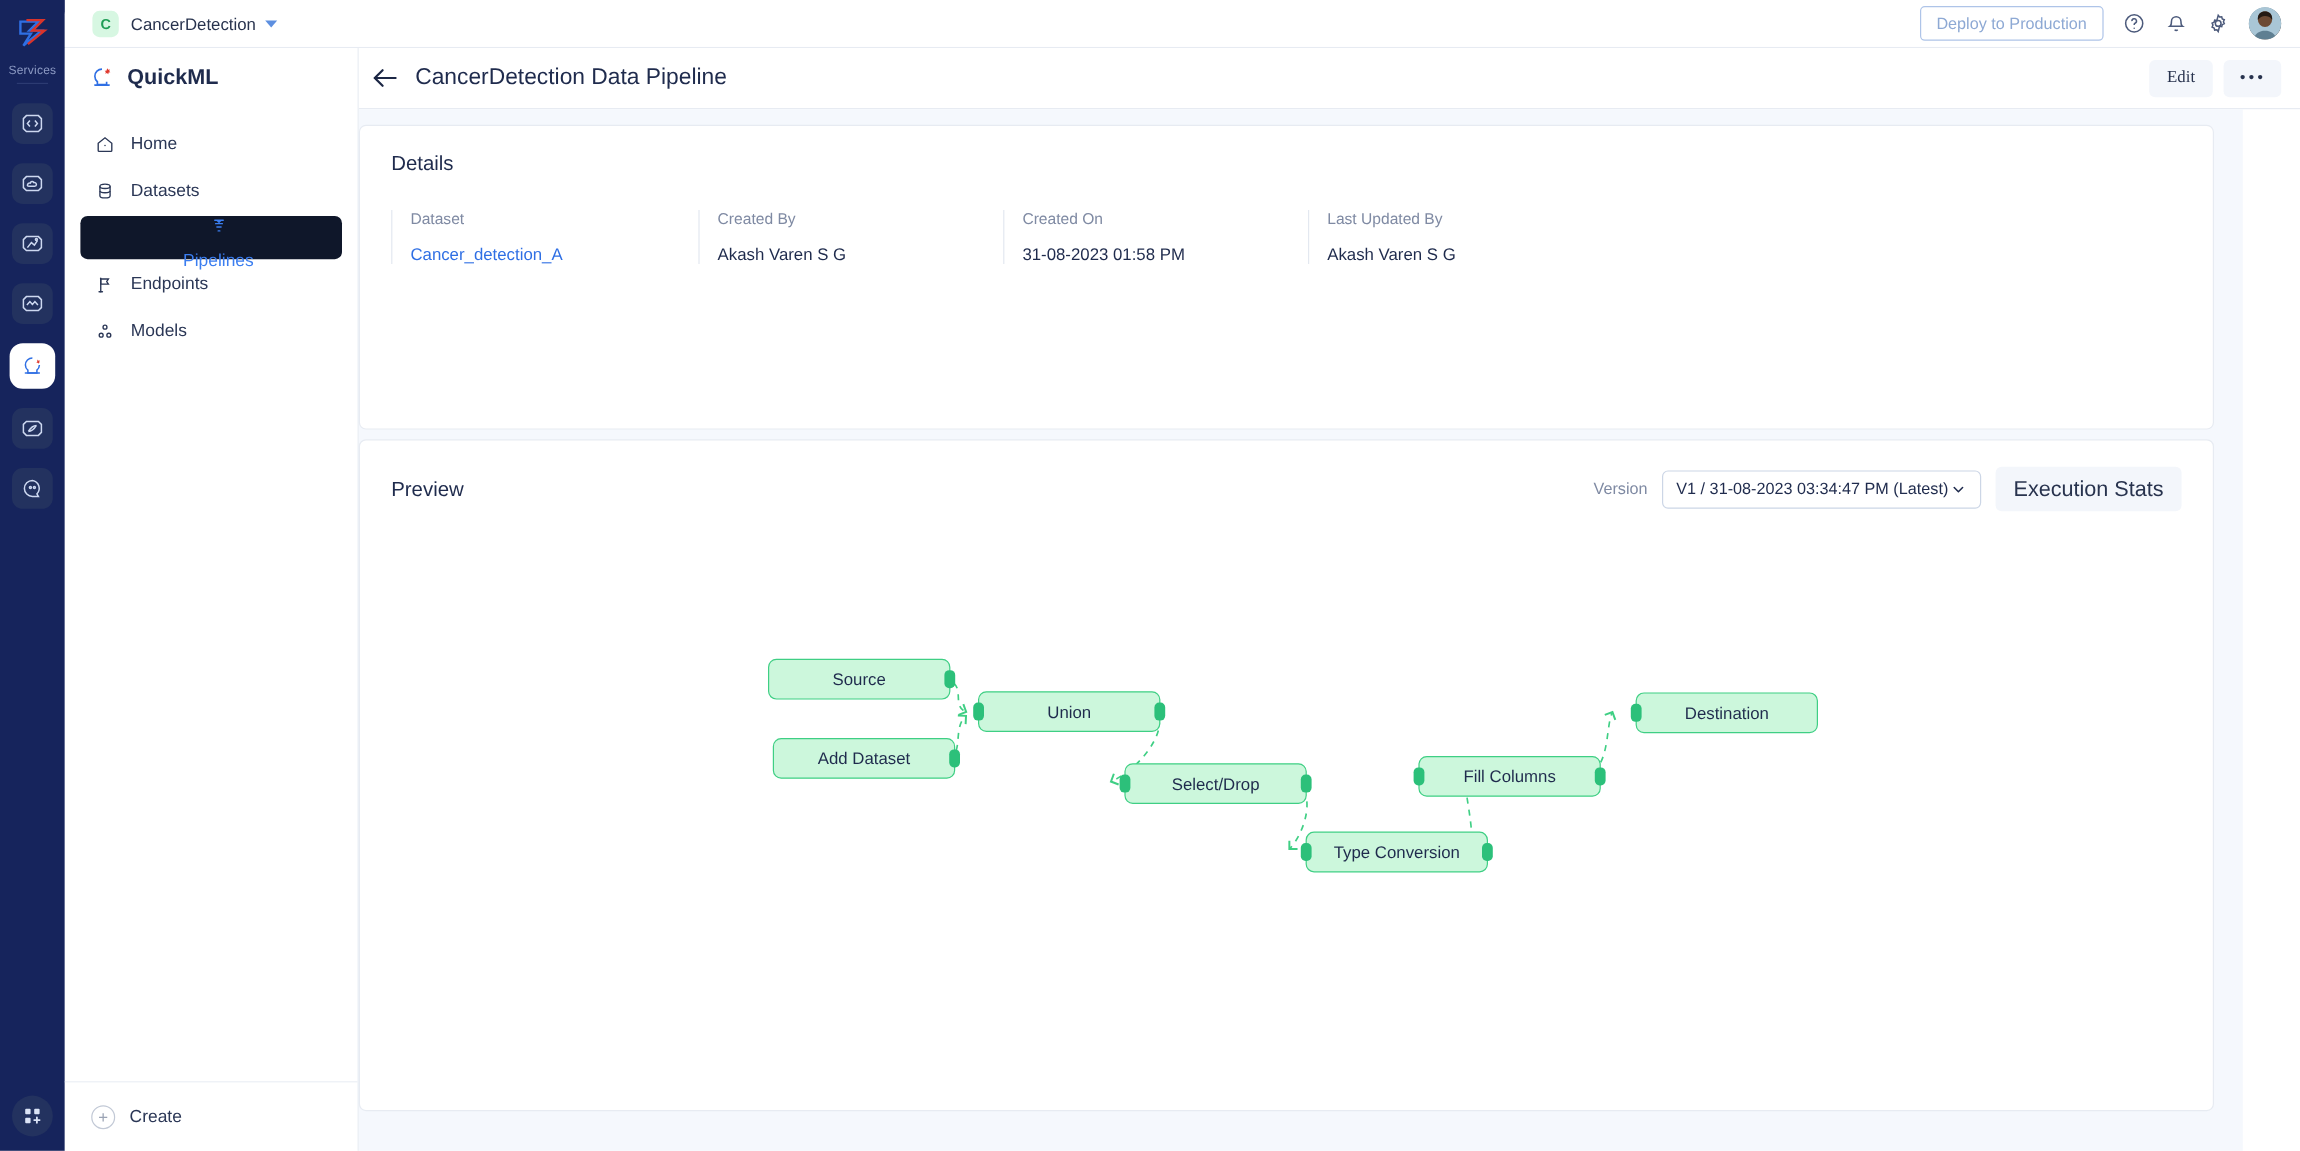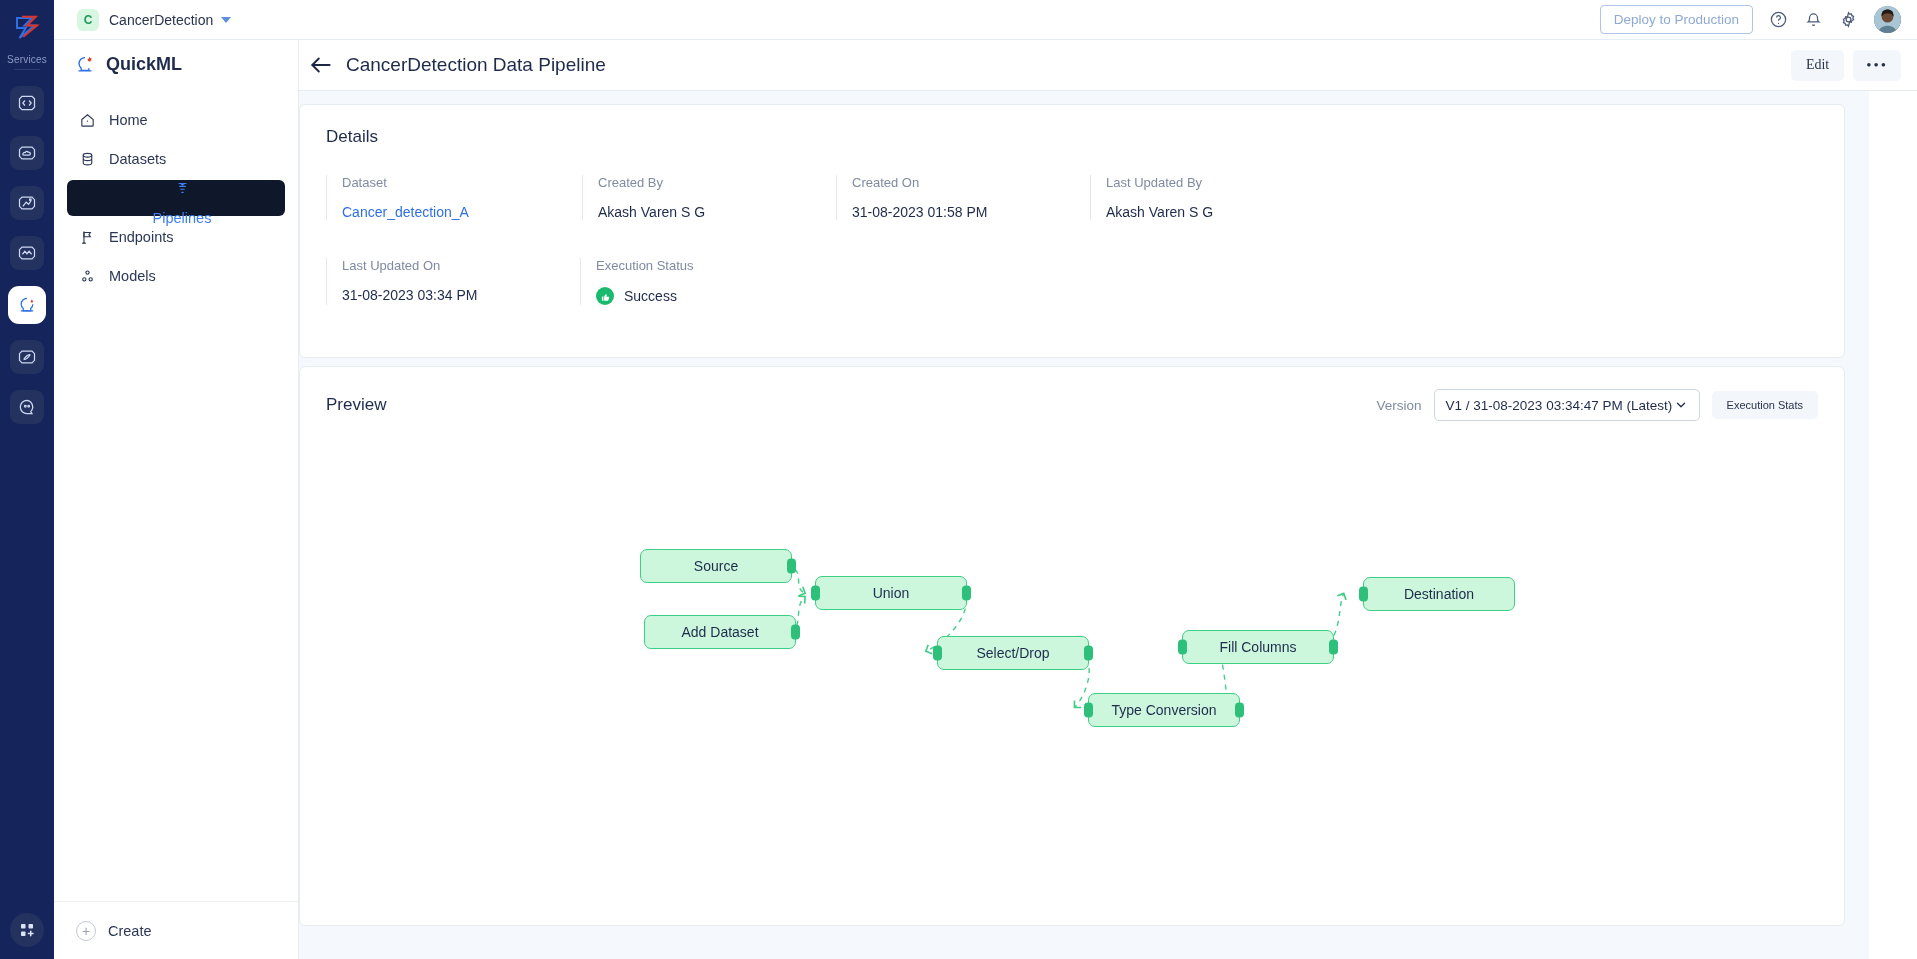--- a/index.html
+++ b/index.html
@@ -161,21 +161,21 @@
   #version-label { font-size: 13.5px; color: #7f8aa3; }
   #version-select {
     border: 1px solid #ccd6e6; border-radius: 5px;
     height: 32px; min-width: 266px;
     display: flex; align-items: center; padding: 0 11px;
     font-size: 13.5px; color: #1f2b4d; cursor: pointer; background:#fff;
   }
   #version-caret { margin-left: auto; }
   #exec-stats-btn {
     background: #f3f6fb; border: none; border-radius: 5px;
-    font-size: 11px; color: #28334e; padding: 8px 15px; cursor: pointer;
+    font-size: 18px; color: #28334e; padding: 8px 15px; cursor: pointer;
     font-family: "Liberation Sans", sans-serif; white-space: nowrap;
   }
 
   
   #canvas { position: absolute; left: 0; top: 70px; width: 100%; height: 488px; }
   .node {
     position: absolute; height: 34px;
     background: #ccf7dc; border: 1px solid #3fcf84;
     border-radius: 7px;
     display: flex; align-items: center; justify-content: center;
@@ -377,38 +377,20 @@
       <div class="detail-col" style="width:254px">
         <div class="detail-label">Created On</div>
         <div class="detail-value">31-08-2023 01:58 PM</div>
       </div>
       <div class="detail-col" style="width:254px">
         <div class="detail-label">Last Updated By</div>
         <div class="detail-value">Akash Varen S G</div>
       </div>
     </div>
 
-    <div class="detail-grid" style="margin-top:38px">
-      <div class="detail-col" style="width:254px">
-        <div class="detail-label">Last Updated On</div>
-        <div class="detail-value">31-08-2023 03:34 PM</div>
-      </div>
-      <div class="detail-col" style="width:256px">
-        <div class="detail-label">Execution Status</div>
-        <div class="detail-value" id="status-value">
-          <span id="thumb-badge">
-            <svg viewBox="0 0 24 24" width="11" height="11" fill="#ffffff">
-              <path d="M9.5 21h7.2c.8 0 1.5-.5 1.7-1.3l1.5-5.2c.3-1-.5-2-1.5-2h-4.3l.6-3.1c.2-1-.4-2-1.4-2.2-.6-.1-1.2.2-1.5.7L9 12.3V21z"></path>
-              <rect x="4.2" y="11.8" width="3.4" height="9.2" rx=".8"></rect>
-            </svg>
-          </span>
-          <span>Success</span>
-        </div>
-      </div>
-    </div>
   </div>
 
   <div class="card" id="preview-card">
     <div id="preview-head">
       <div class="card-title">Preview</div>
       <div id="preview-right">
         <div id="version-label">Version</div>
         <div id="version-select">
           <span>V1 / 31-08-2023 03:34:47 PM (Latest)</span>
           <svg id="version-caret" width="14" height="14" viewBox="0 0 24 24" fill="none" stroke="#1f2b4d" stroke-width="2.2" stroke-linecap="round" stroke-linejoin="round">

